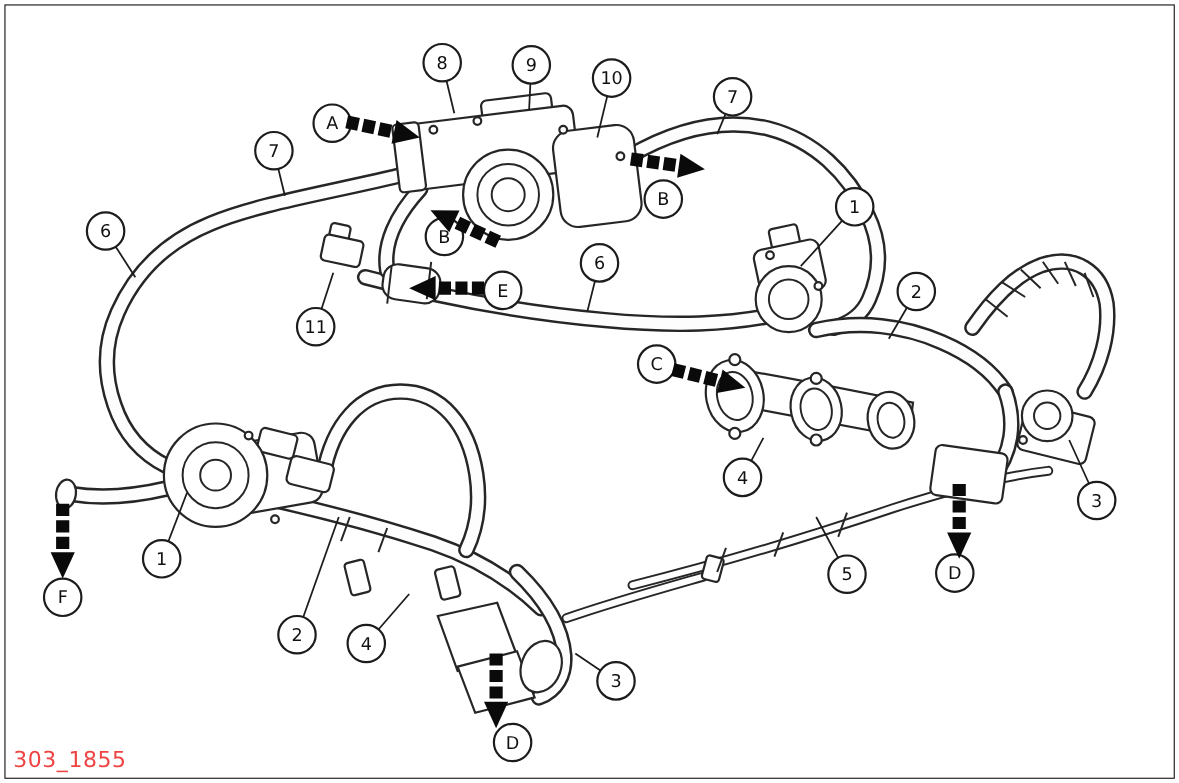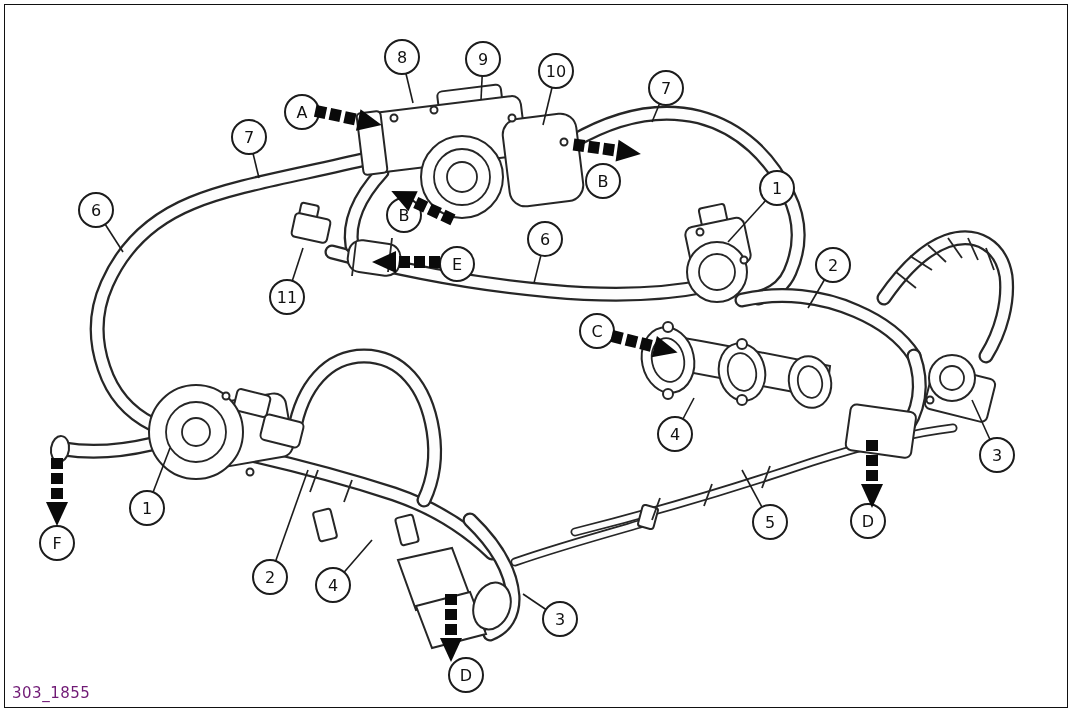--- a/index.html
+++ b/index.html
@@ -23,21 +23,21 @@
   .pipe-i2{fill:none;stroke:#fdfdfd;stroke-width:5.5;stroke-linecap:round;}
   .fill-part{fill:#ffffff;stroke:#262626;stroke-width:2;}
   .ln{fill:none;stroke:#262626;stroke-width:1.8;}
   
   .leader{stroke:#1c1c1c;stroke-width:1.6;}
   .callout-circle{fill:#ffffff;stroke:#1c1c1c;stroke-width:2;}
   .callout-text{font-family:"DejaVu Sans",sans-serif;font-size:16px;fill:#111;text-anchor:middle;}
   .arrow-dash,.arrow-head{fill:#0a0a0a;stroke:none;}
   .figure-id{
     position:absolute;left:12px;bottom:10px;
-    font-size:15px;color:#701a75;letter-spacing:.5px;
+    font-size:20px;color:#ef4444;letter-spacing:.5px;
   }
 </style>
 </head>
 <body>
 
 <div class="stage">
 
   <svg class="layer" viewBox="0 0 1072 712" aria-hidden="true">
     <g>
 

